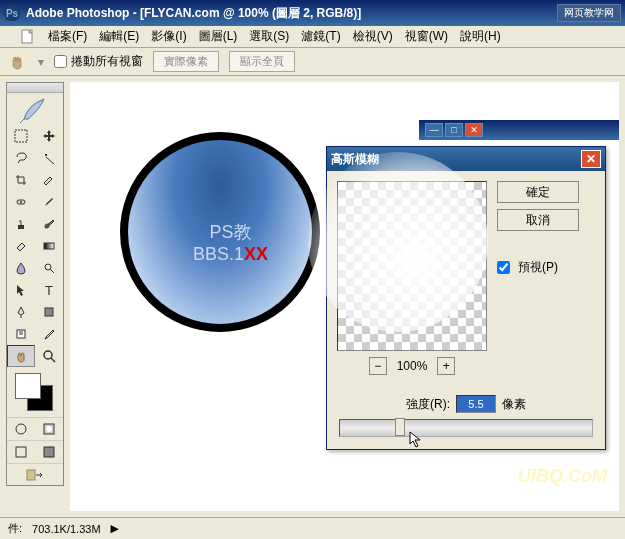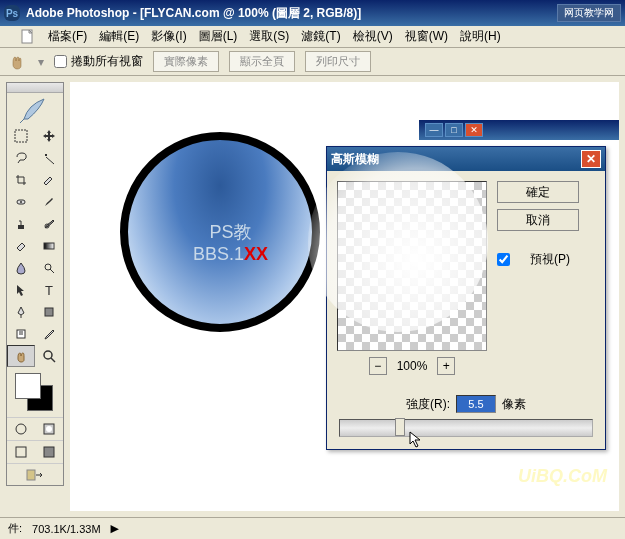--- a/index.html
+++ b/index.html
@@ -52,21 +52,21 @@
 
 .dialog { position: absolute; left: 326px; top: 146px; width: 280px; background: #ece9d8; border: 1px solid #0a246a; box-shadow: 2px 2px 4px rgba(0,0,0,0.3); }
 .dlg-title-bar { height: 24px; background: linear-gradient(#3a6ea5, #1a4e85); color: #fff; display: flex; align-items: center; padding: 0 4px; font-size: 12px; font-weight: bold; }
 .dlg-title-bar .spacer { flex: 1; }
 .close-btn { width: 20px; height: 18px; background: #d9502e; border: 1px solid #fff; color: #fff; display: flex; align-items: center; justify-content: center; font-size: 12px; font-weight: bold; }
 .dlg-body { padding: 10px; display: flex; gap: 10px; }
 .preview-box { width: 150px; height: 170px; border: 1px inset #888; background: repeating-conic-gradient(#ccc 0% 25%, #fff 0% 50%) 0 0/16px 16px; position: relative; }
 .preview-box::before { content: ""; position: absolute; left: -30px; top: -30px; width: 180px; height: 180px; border-radius: 50%; background: radial-gradient(circle at 60% 60%, #fff 0%, rgba(255,255,255,0.6) 60%, rgba(255,255,255,0) 80%); }
 .dlg-buttons { display: flex; flex-direction: column; gap: 6px; }
 .dlg-btn { width: 82px; height: 22px; border: 1px solid #888; background: #ece9d8; font-size: 12px; }
-.preview-check { margin-top: 14px; display: flex; align-items: center; gap: 20px; font-size: 12px; }
+.preview-check { margin-top: 22px; display: flex; align-items: center; gap: 8px; font-size: 12px; }
 .dlg-zoom { display: flex; align-items: center; justify-content: center; gap: 10px; font-size: 12px; margin-top: 6px; }
 .zoom-btn { width: 18px; height: 18px; border: 1px solid #888; background: #ece9d8; display: flex; align-items: center; justify-content: center; }
 .dlg-radius { display: flex; align-items: center; justify-content: center; gap: 6px; font-size: 12px; margin: 10px 0 6px; }
 .radius-input { width: 40px; height: 18px; border: 1px inset #888; background: #316ac5; color: #fff; text-align: center; font-size: 11px; }
 .slider { height: 18px; margin: 4px 12px 12px; position: relative; background: linear-gradient(#ccc,#eee,#ccc); border: 1px inset #aaa; }
 .slider-thumb { position: absolute; left: 22%; top: -2px; width: 10px; height: 18px; background: #ece9d8; border: 1px solid #888; }
 .cursor { position: absolute; left: 27%; top: 10px; font-size: 14px; pointer-events: none; }
 
 
 .status-bar { position: absolute; left: 0; bottom: 0; right: 0; height: 22px; background: #ece9d8; border-top: 1px solid #aca899; display: flex; align-items: center; padding: 0 8px; font-size: 11px; gap: 10px; }
@@ -108,21 +108,20 @@
         <path d="M5 9 C5 6 6 4 7 4 C8 4 8 6 8 8 C8 5 9 4 10 4 C11 4 11 6 11 8 C11 5 12 5 12 5 C13 5 13 7 13 9 L13 13 C13 15 11 16 9 16 C7 16 5 14 5 12 Z" fill="#c8a878" stroke="#8a6838" stroke-width="0.5"></path>
       </svg>
   </div>
   <span style="color:#888">▾</span>
   <label class="checkbox-wrap">
     <input type="checkbox" style="">
     <span>捲動所有視窗</span>
   </label>
   <button class="opt-btn">實際像素</button>
   <button class="opt-btn">顯示全頁</button>
-  <button class="opt-btn">列印尺寸</button>
 </div>
 
 <div class="toolbox">
   <div class="toolbox-header"></div>
   <div class="feather">
     <svg width="34" height="28">
         <path d="M6 24 Q10 10 26 4 Q22 14 10 24 Z" fill="#b0c8e0" stroke="#5a7a9a"></path>
         <line x1="6" y1="24" x2="2" y2="28" stroke="#5a7a9a"></line>
       </svg>
   </div>

